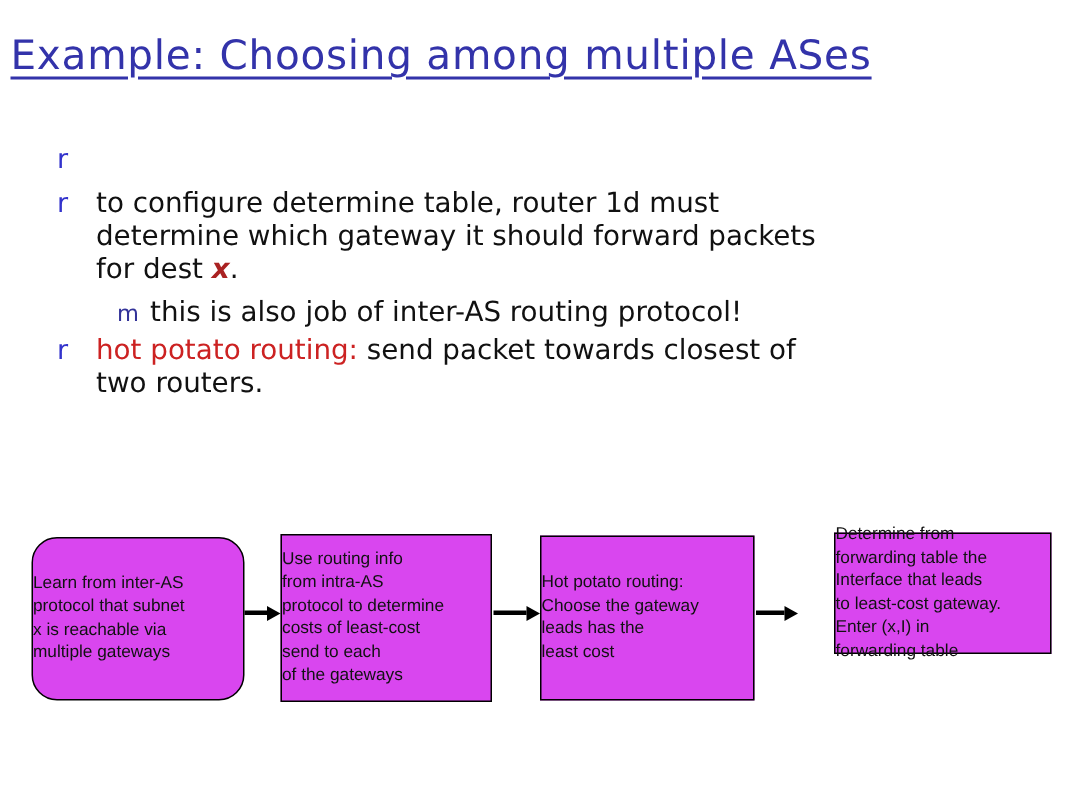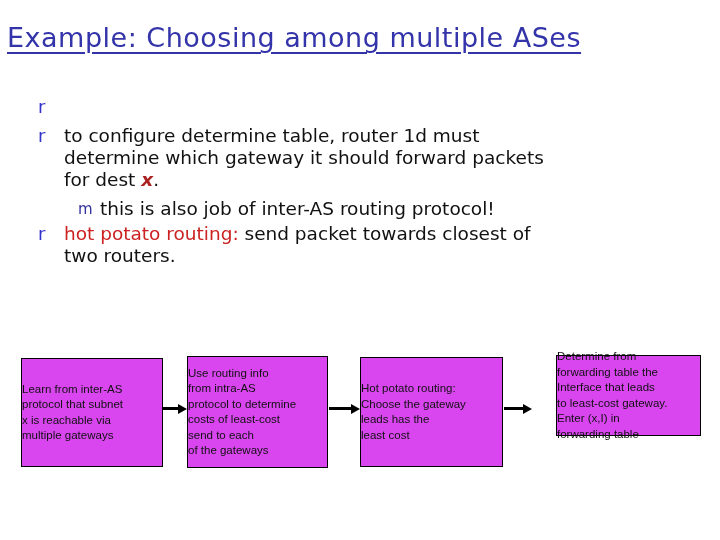--- a/index.html
+++ b/index.html
@@ -76,21 +76,21 @@
     background: #d946ef;
     display: flex;
     flex-direction: column;
     justify-content: center;
     text-align: left;
     font-family: "Liberation Sans", sans-serif;
     font-size: 11.5px;
     line-height: 15.5px;
     color: #111111;
   }
-  .fbox1 { left: 21px;  top: 358px; width: 142px; height: 109px; }
+  .fbox1 { left: 21px;  top: 358px; width: 142px; height: 109px; border-radius: 17px; }
   .fbox2 { left: 187px; top: 356px; width: 141px; height: 112px; }
   .fbox3 { left: 360px; top: 357px; width: 143px; height: 110px; }
   .fbox4 { left: 556px; top: 355px; width: 145px; height: 81px; }
 
   .farrow {
     position: absolute;
     top: 407px;
     height: 3px;
     background: #000000;
   }

